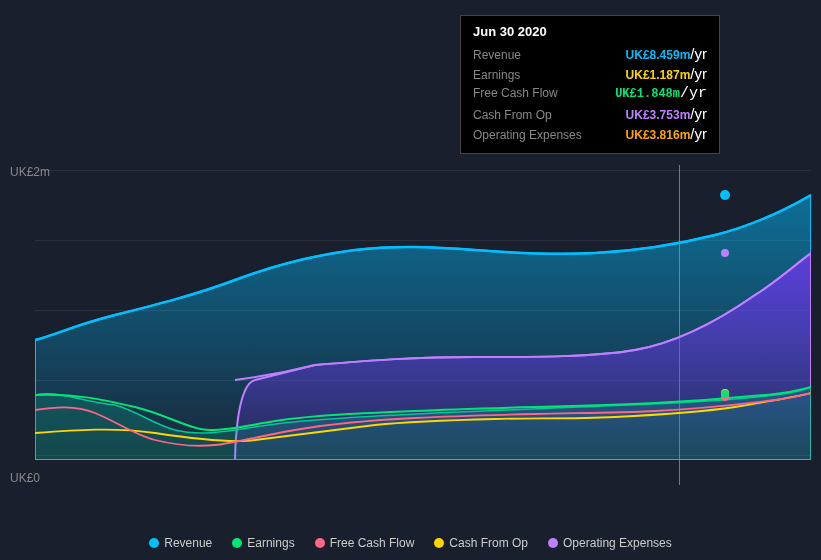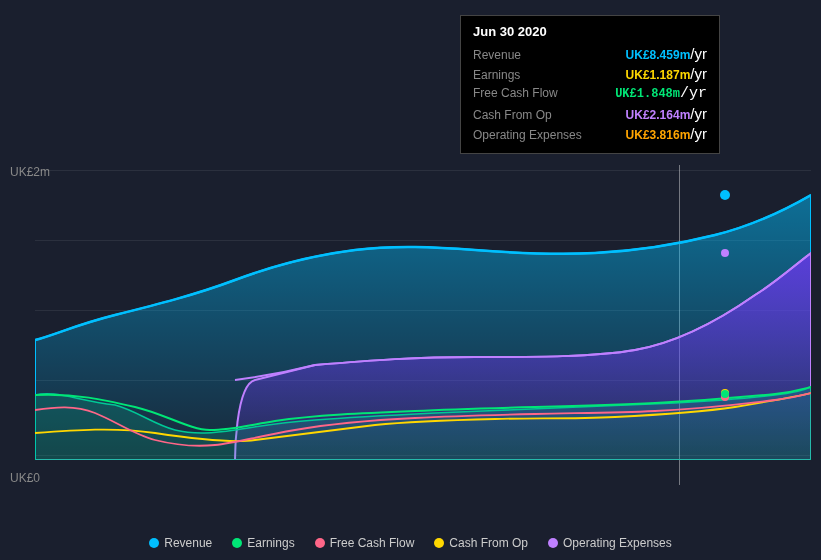--- a/index.html
+++ b/index.html
@@ -180,21 +180,21 @@
     </div>
     <div class="tooltip-row">
       <span class="tooltip-label">Free Cash Flow</span>
       <span class="tooltip-value color-green">
         <span>UK£1.848m</span><span class="tooltip-sub">/yr</span>
       </span>
     </div>
     <div class="tooltip-row">
       <span class="tooltip-label">Cash From Op</span>
       <span class="tooltip-value color-purple">
-        <span>UK£2.164m</span><span class="tooltip-sub">/yr</span>
+        <span>UK£3.753m</span><span class="tooltip-sub">/yr</span>
       </span>
     </div>
     <div class="tooltip-row">
       <span class="tooltip-label">Operating Expenses</span>
       <span class="tooltip-value color-orange">
         <span>UK£3.816m</span><span class="tooltip-sub">/yr</span>
       </span>
     </div>
   </div>
 

